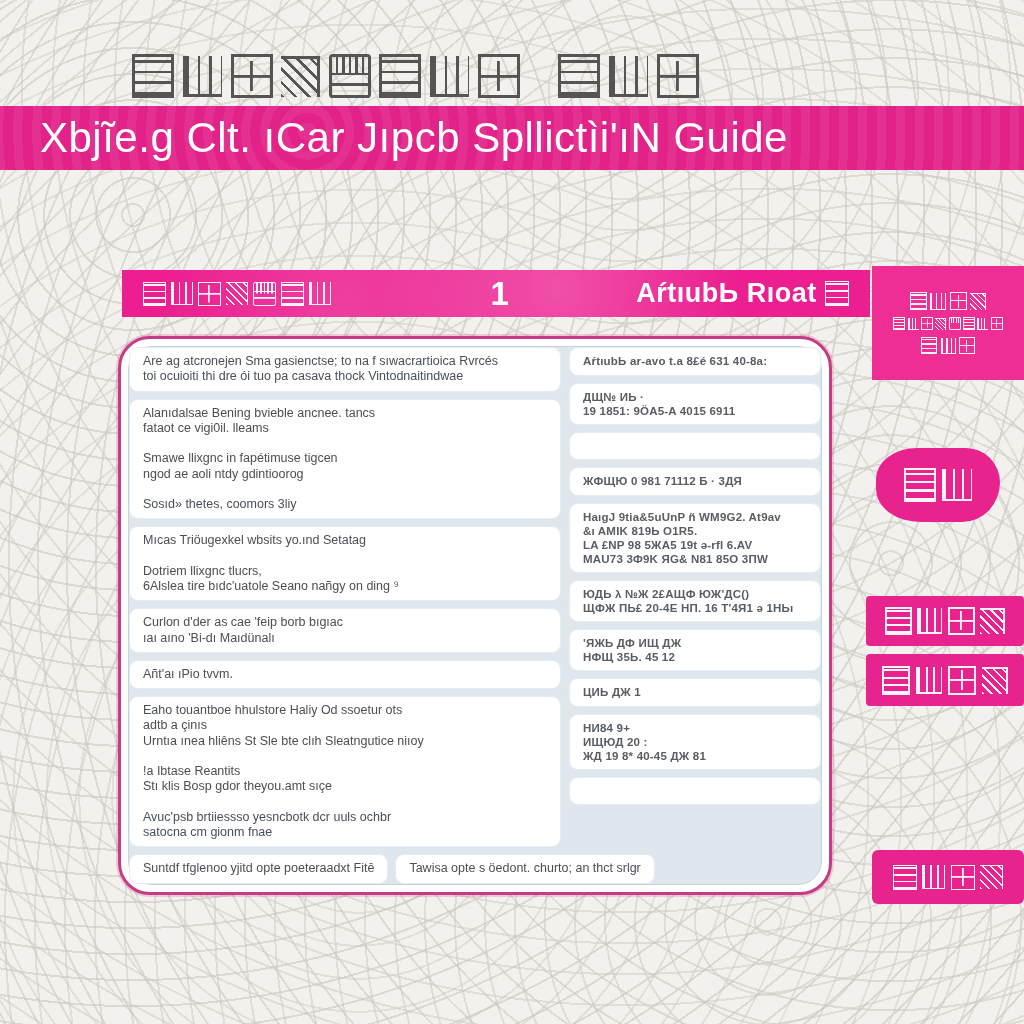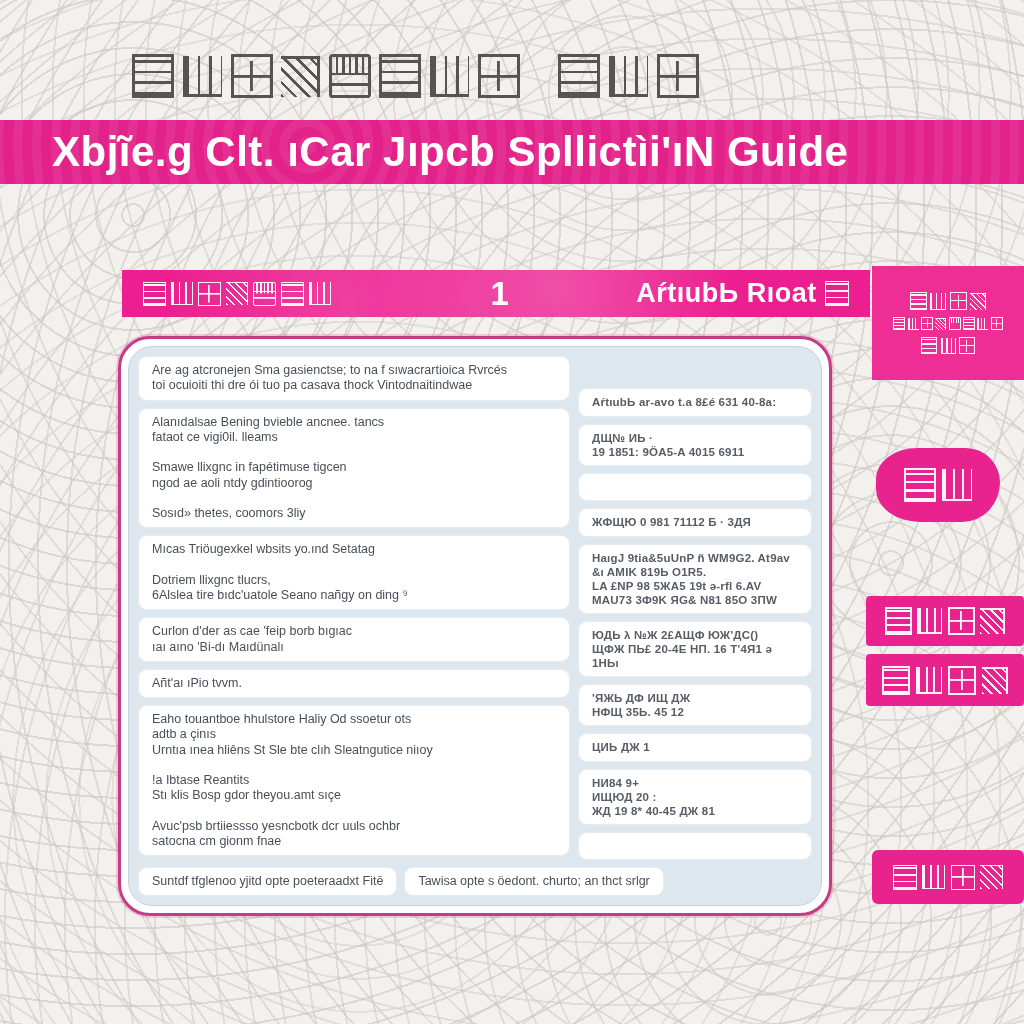--- a/index.html
+++ b/index.html
@@ -19,23 +19,23 @@
   .glyph{display:inline-block;vertical-align:middle;margin:0 .12em;flex:none;border-color:currentColor;opacity:.95;}
   .v0{border:.09em solid;background:repeating-linear-gradient(0deg,currentColor 0 .08em,transparent .08em .3em);}
   .v1{border-left:.09em solid;border-bottom:.09em solid;background:repeating-linear-gradient(90deg,currentColor 0 .08em,transparent .08em .32em);}
   .v2{border:.09em solid;background:linear-gradient(currentColor,currentColor) 50% 50%/100% .08em no-repeat,linear-gradient(currentColor,currentColor) 50% 50%/.08em 80% no-repeat;}
   .v3{border-top:.09em solid;border-right:.09em solid;background:repeating-linear-gradient(45deg,currentColor 0 .07em,transparent .07em .26em);}
   .v4{border:.09em solid;border-radius:.1em;background:repeating-linear-gradient(90deg,transparent 0 .1em,currentColor .1em .18em) 0 0/100% .5em no-repeat,repeating-linear-gradient(0deg,currentColor 0 .08em,transparent .08em .3em) 0 60%/100% 40% no-repeat;}
   
   .pretitle{position:absolute;left:128px;top:46px;height:60px;color:#4e4d4b;display:flex;align-items:center;}
   .pretitle .gap{width:30px;}
   .banner{
-    position:absolute;left:0;top:120px;width:1024px;height:64px;
+    position:absolute;left:0;top:106px;width:1024px;height:64px;
     background:repeating-radial-gradient(circle at 30% 40%, rgba(255,255,255,.07) 0 9px, transparent 9px 19px),#e22189;
-    color:#fff;font-size:42px;font-weight:700;line-height:64px;padding-left:52px;box-sizing:border-box;
+    color:#fff;font-size:42px;font-weight:400;line-height:64px;padding-left:40px;box-sizing:border-box;
     letter-spacing:.5px;white-space:nowrap;
   }
   
   .section-banner{
     position:absolute;left:122px;top:270px;width:748px;height:47px;box-sizing:border-box;
     background:radial-gradient(circle at 58% 40%, rgba(255,255,255,.22), transparent 42%),
                radial-gradient(circle at 30% 70%, rgba(255,255,255,.14), transparent 35%),#ec1f90;
     color:#fff;display:flex;align-items:center;padding:0 18px;
   }
   .section-number{font-size:33px;font-weight:700;margin:0 8px;}
@@ -51,26 +51,26 @@
   .badge-bar1{left:866px;top:596px;width:158px;height:50px;border-radius:4px;}
   .badge-bar2{left:866px;top:654px;width:158px;height:52px;border-radius:4px;}
   .badge-bottom{left:872px;top:850px;width:152px;height:54px;border-radius:6px;}
   
   .guide-table{
     position:absolute;left:118px;top:336px;width:714px;box-sizing:border-box;
     background:#fff;border:3px solid #c63c84;border-radius:32px;padding:7px;
     box-shadow:0 0 0 2px rgba(214,61,134,.22);
   }
   .table-inner{
-    background:#dfe7ee;border:1px solid #c6d3dd;border-radius:24px;padding:9px;
+    background:#dfe7ee;border:1px solid #c6d3dd;border-radius:24px;
     display:flex;flex-direction:column;gap:7px;
   }
   .cols{display:flex;gap:8px;align-items:flex-start;}
   .col-left{width:432px;display:flex;flex-direction:column;gap:7px;flex:none;}
-  .col-right{flex:1;display:flex;flex-direction:column;gap:7px;min-width:0;margin-top:32px;}
+  .col-right{flex:1;display:flex;flex-direction:column;gap:7px;min-width:0;}
   .cell{
     background:#fff;border:1px solid #e6edf2;border-radius:9px;padding:6px 13px;
     font-size:12.5px;line-height:1.22;color:#474f57;white-space:pre-line;min-height:15px;
   }
   .col-right .cell{font-size:11.5px;font-weight:600;color:#575d65;letter-spacing:.2px;}
   .cell.blank{min-height:14px;}
   .bottom-cells{display:flex;gap:7px;}
 </style>
 </head>
 <body>

